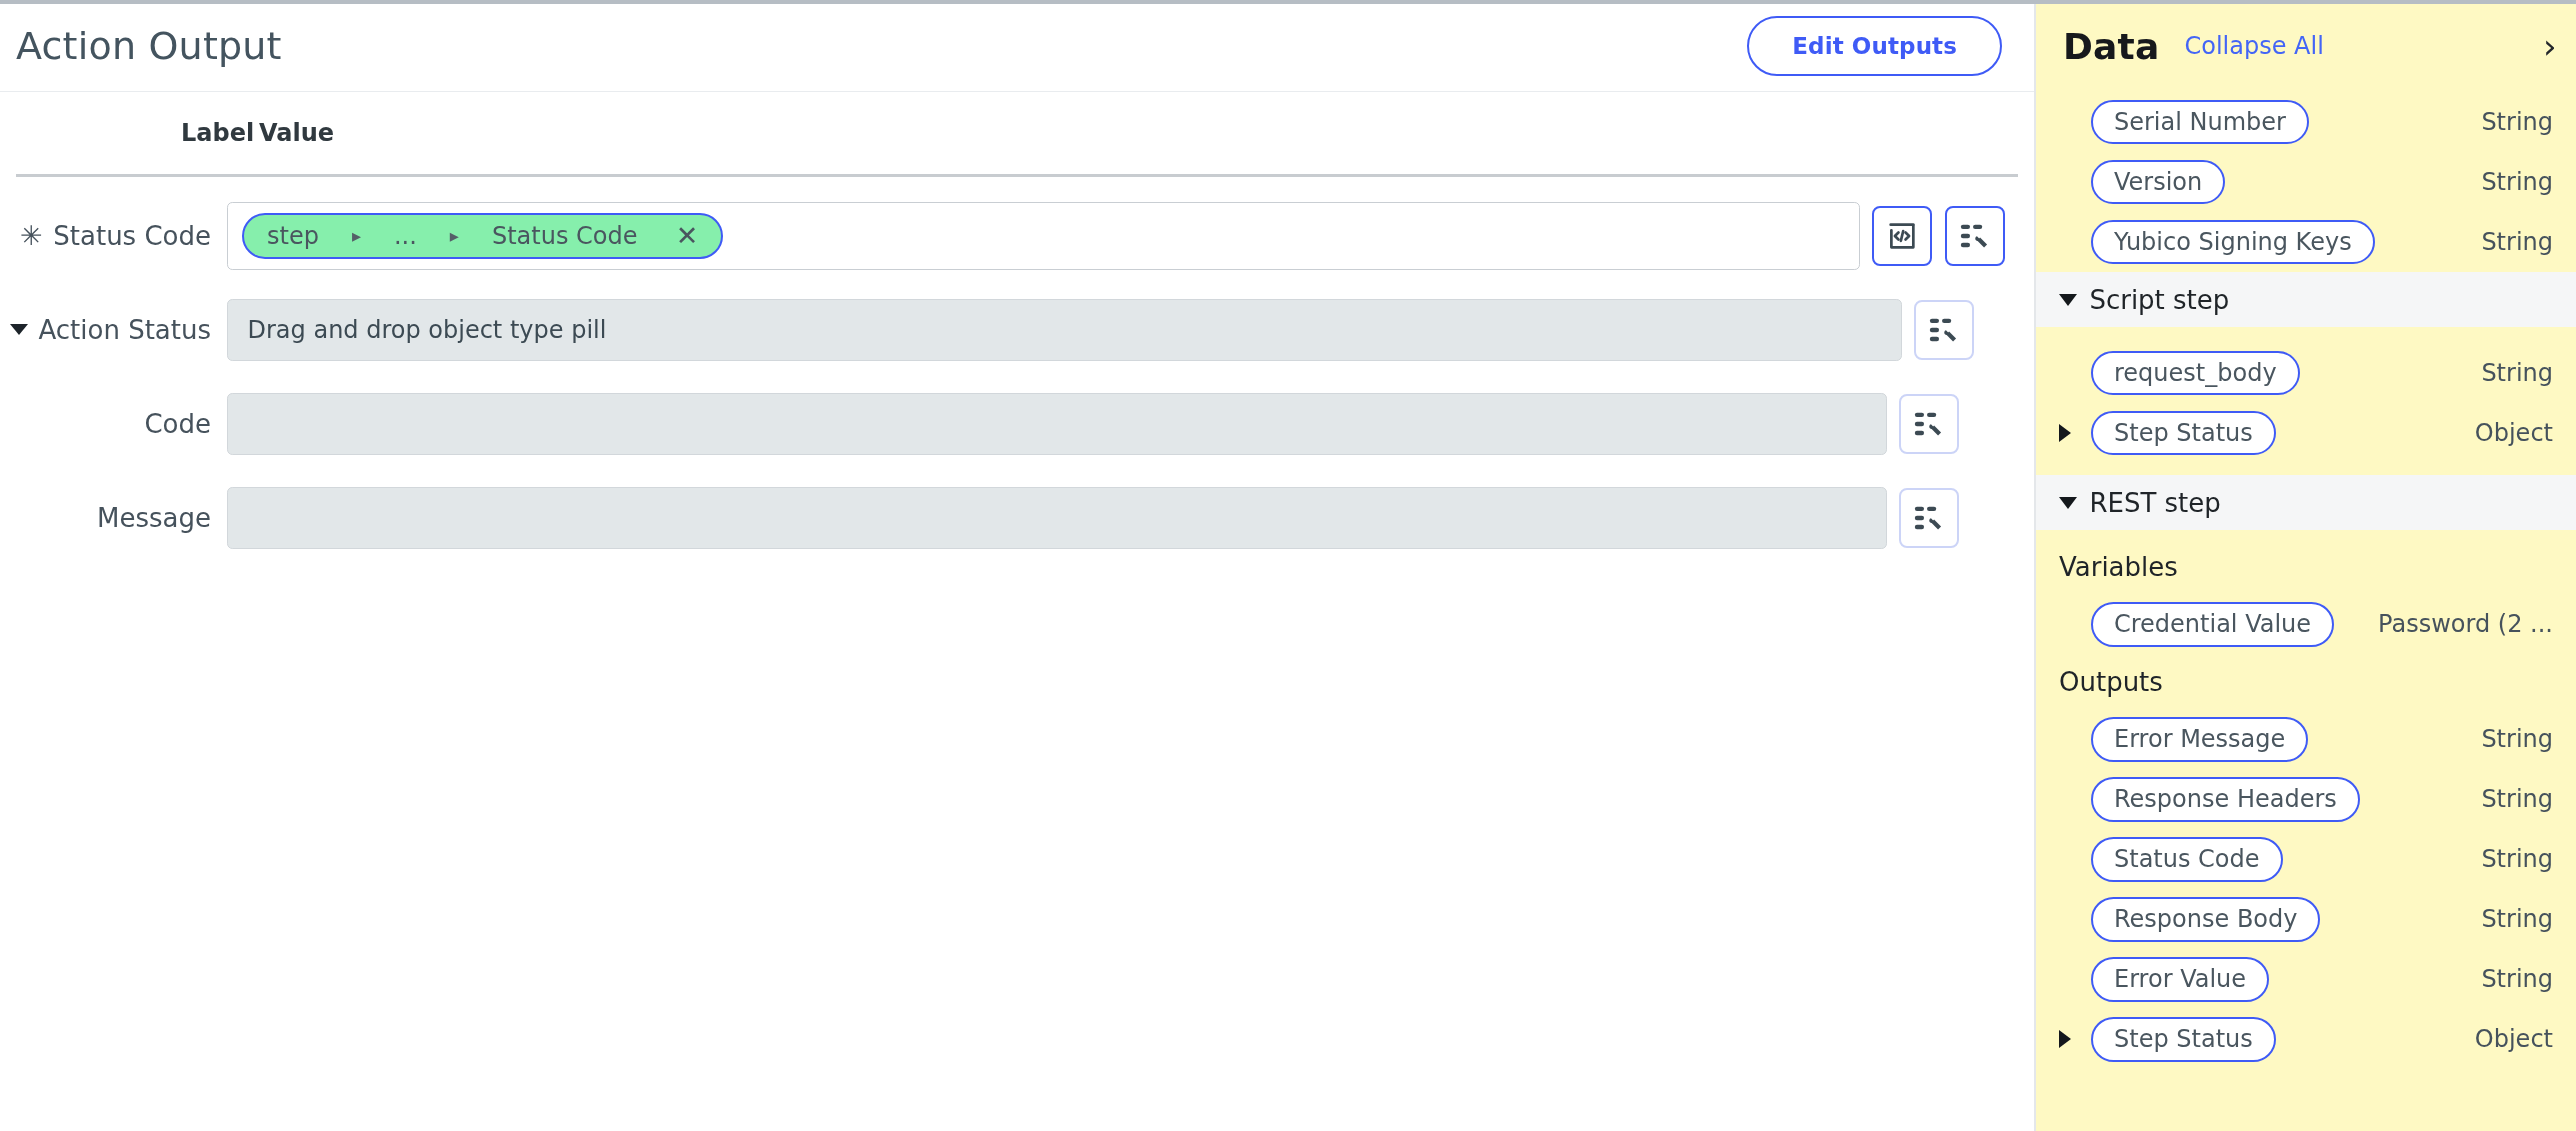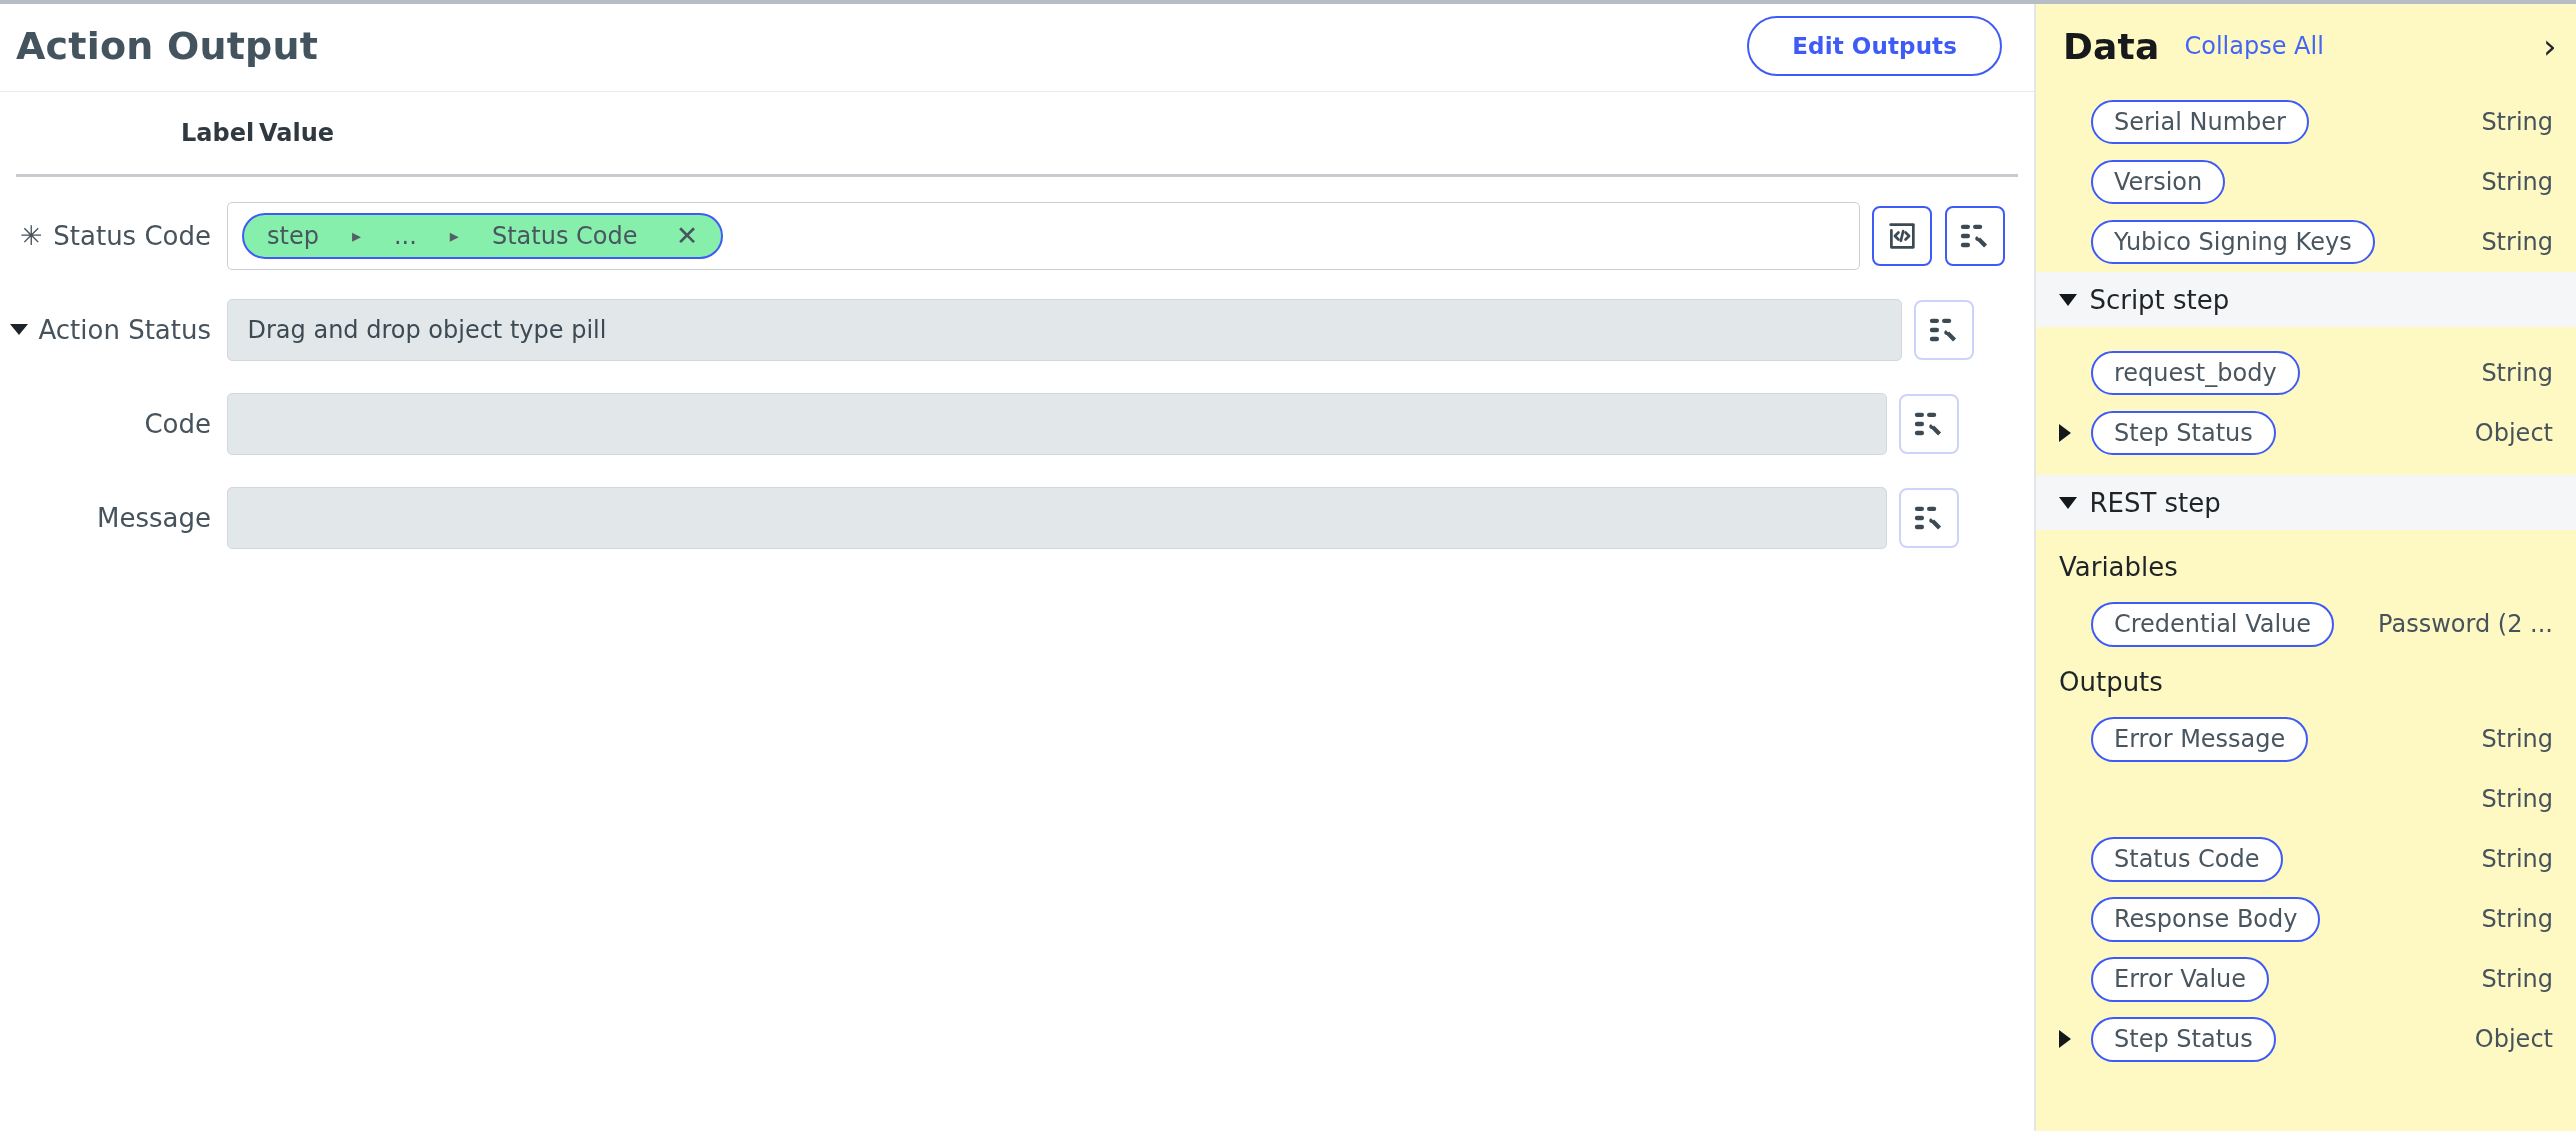--- a/index.html
+++ b/index.html
@@ -18,21 +18,21 @@
   
   .main{position:relative;width:2034px;height:1132px;background:#fff;flex:0 0 2034px;}
 
   .main-header{
     position:relative;height:92px;box-sizing:border-box;
     border-bottom:1.8px solid #e9ecef;
     display:flex;align-items:center;justify-content:space-between;
     padding:0 32px 0 16px;
   }
   .page-title{
-    font-size:38px;font-weight:700;color:#44545f;letter-spacing:0.2px;
+    font-size:38px;font-weight:400;color:#44545f;letter-spacing:0.2px;
     white-space:nowrap;
   }
   .edit-outputs{
     box-sizing:border-box;
     border:2.7px solid #3f5bf6;border-radius:53px;
     background:#fff;color:#3f5bf6;
     font-size:23px;font-weight:700;
     padding:15px 43px;
     white-space:nowrap;cursor:pointer;
     font-family:inherit;
@@ -358,20 +358,21 @@
     </div>
 
     <div class="sb-sublabel">Outputs</div>
     <div class="sb-row">
       <span class="tri-slot"></span>
       <span class="sb-pill">Error Message</span>
       <span class="sb-type">String</span>
     </div>
     <div class="sb-row">
       <span class="tri-slot"></span>
+      <span class="sb-pill">Response Headers</span>
       <span class="sb-type">String</span>
     </div>
     <div class="sb-row">
       <span class="tri-slot"></span>
       <span class="sb-pill">Status Code</span>
       <span class="sb-type">String</span>
     </div>
     <div class="sb-row">
       <span class="tri-slot"></span>
       <span class="sb-pill">Response Body</span>

